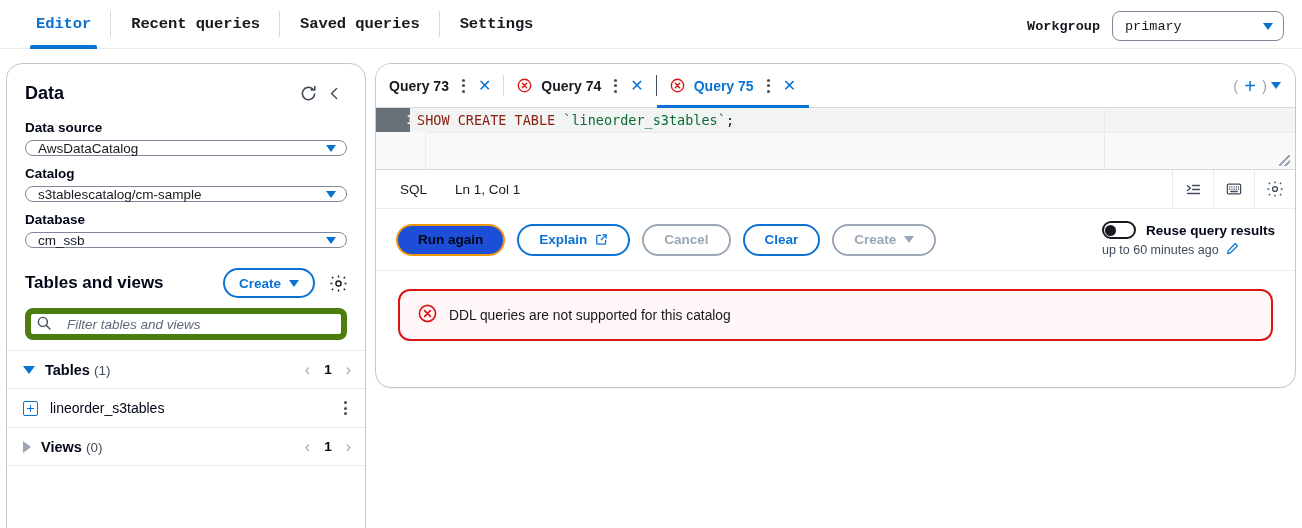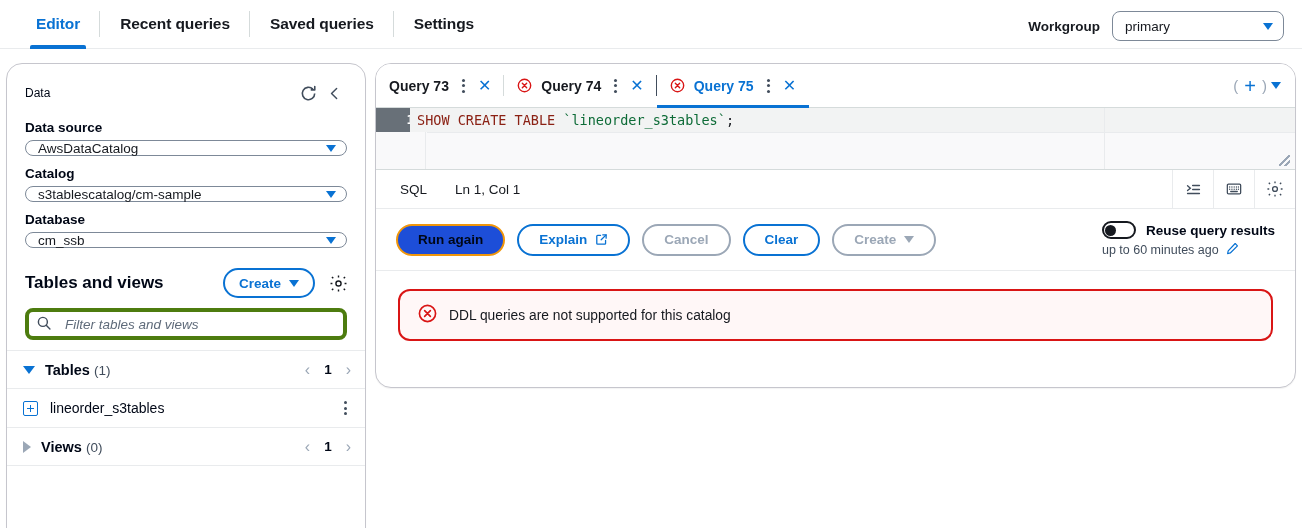--- a/index.html
+++ b/index.html
@@ -9,21 +9,21 @@
     background: #ffffff;
     font-family: "Liberation Sans", sans-serif;
     color: #16191f;
     overflow: hidden;
   }
   .page { position: relative; width: 1302px; height: 528px; background:#ffffff; }
 
   
   .topnav {
     position: absolute; left: 0; top: 0; width: 1302px; height: 49px;
-    border-bottom: 1px solid #e9ebed; background: #ffffff;
+    border-bottom: 1px solid #e9ebed; background: #ffffff; font-family: Liberation Mono, monospace;
   }
   .nav-tabs { position: absolute; left: 16px; top: 0; height: 48px; display: flex; align-items: stretch; }
   .nav-tab {
     position: relative; display: flex; align-items: center;
     padding: 0 20px; font-size: 15.5px; font-weight: 700; color: #16191f;
     cursor: pointer; white-space: nowrap; letter-spacing: -0.1px;
   }
   .nav-tab:not(:last-child)::after {
     content: ""; position: absolute; right: 0; top: 11px; bottom: 11px;
     width: 1px; background: #d5dbdb;
@@ -46,40 +46,40 @@
   .caret.gray { border-top-color: #9ba7b6; }
 
   
   .sidebar {
     position: absolute; left: 6px; top: 63px; width: 360px; height: 520px;
     background: #ffffff; border: 1px solid #c6c6cd; border-radius: 16px;
     box-shadow: 0 1px 1px rgba(0,0,0,0.05);
     overflow: hidden;
   }
   .panel-head { padding: 16px 18px 4px 18px; display: flex; align-items: center; }
-  .panel-title { font-size: 12px; font-weight: 400; color: #000716; flex: 1; }
+  .panel-title { font-size: 18px; font-weight: 700; color: #000716; flex: 1; }
   .icon-btn { cursor: pointer; display: flex; align-items: center; justify-content: center;
               width: 26px; height: 26px; color: #414d5c; }
   .field-label { font-size: 13.5px; font-weight: 700; color: #000716; margin: 10px 18px 5px 18px; }
   .select-box {
     margin: 0 18px; height: 16px; border: 1px solid #7d8998; border-radius: 8px;
     display: flex; align-items: center; justify-content: space-between;
     padding: 0 10px 0 12px; font-size: 13.5px; color: #16191f; cursor: pointer; background:#fff;
   }
 
   .tv-head { display: flex; align-items: center; padding: 12px 14px 8px 18px; gap: 10px; margin-top: 8px; }
   .tv-title { font-size: 17px; font-weight: 700; color: #000716; flex: 1; }
   .create-btn {
     height: 30px; padding: 0 14px; border: 2px solid #0972d3; border-radius: 16px;
     color: #0972d3; font-size: 13.5px; font-weight: 700; display: flex; align-items: center;
     gap: 8px; cursor: pointer; background: #fff;
   }
   .search-wrap { margin: 2px 18px 10px 18px; position: relative; }
   .search-input {
-    width: 100%; height: 32px; border: 4px solid #4d7c0f; border-radius: 8px;
+    width: 100%; height: 32px; border: 6px solid #4d7c0f; border-radius: 8px;
     padding: 0 10px 0 36px; font-size: 13.5px; font-family: inherit; color:#16191f;
     font-style: italic;
   }
   .search-input::placeholder { color: #5f6b7a; font-style: italic; }
   .search-ico { position: absolute; left: 11px; top: 7px; color: #414d5c; }
 
   .sec-row { display: flex; align-items: center; height: 38px; padding: 0 14px 0 16px;
              border-top: 1px solid #e9ebed; gap: 10px; }
   .tri { width: 0; height: 0; cursor: pointer; }
   .tri.down { border-left: 6px solid transparent; border-right: 6px solid transparent; border-top: 8px solid #0972d3; }

